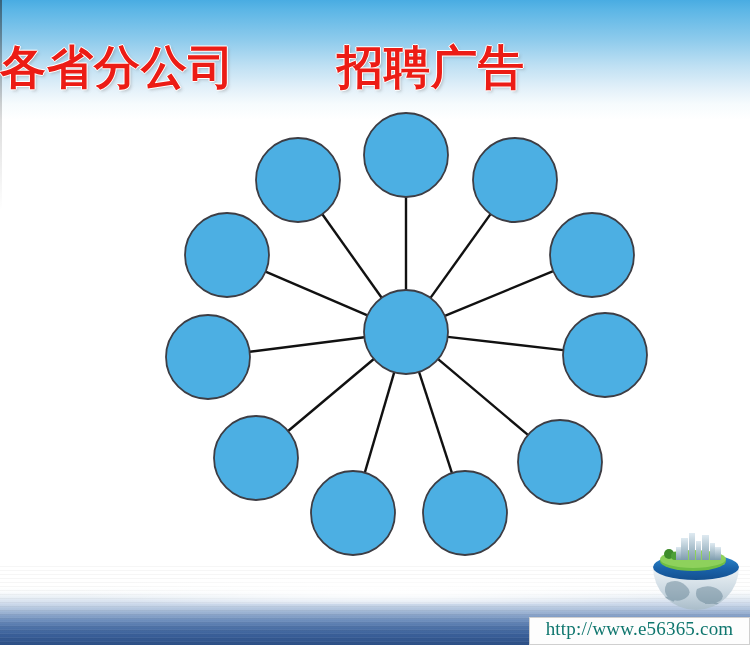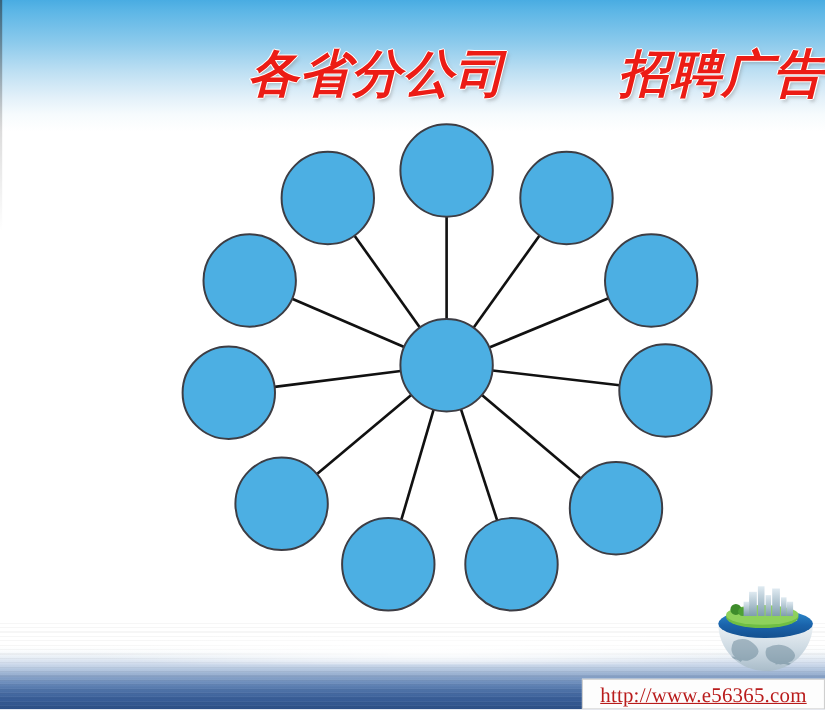--- a/index.html
+++ b/index.html
@@ -84,24 +84,23 @@
         rgba(120,120,120,0.25) 120px,
         rgba(255,255,255,0) 210px);
   }
 
   
   .title {
     position: absolute;
     top: 37px;
     left: 0;
     width: 750px;
-    text-align: right;
+    text-align: left;
     font-size: 46px;
     font-weight: bold;
-    font-style: italic;
     letter-spacing: 1px;
     color: #ec1c15;
     white-space: pre;
     text-shadow:
        1px 0 0 #ffffff,
       -1px 0 0 #ffffff,
        0 1px 0 #ffffff,
        0 -1px 0 #ffffff,
        2px 2px 3px rgba(120,120,120,0.35);
     font-family: "DejaVu Sans", "Liberation Sans", sans-serif;
@@ -132,27 +131,26 @@
   .watermark {
     position: absolute;
     left: 529px;
     top: 617px;
     width: 221px;
     height: 28px;
     background: #fdfdfd;
     border: 1px solid #cfcfcf;
     box-sizing: border-box;
     display: flex;
-    align-items: flex-end;
+    align-items: flex-start;
     justify-content: center;
     font-family: "Liberation Serif", "DejaVu Serif", serif;
     font-size: 19px;
-    color: #b91c1c;
+    color: #0f766e;
     letter-spacing: 0.2px;
-    text-decoration: underline;
   }
 </style>
 </head>
 <body>
 
 <div id="slide">
 
   <div class="bg-sky"></div>
   <div class="bg-water"></div>
   <div class="bg-water-glow"></div>

